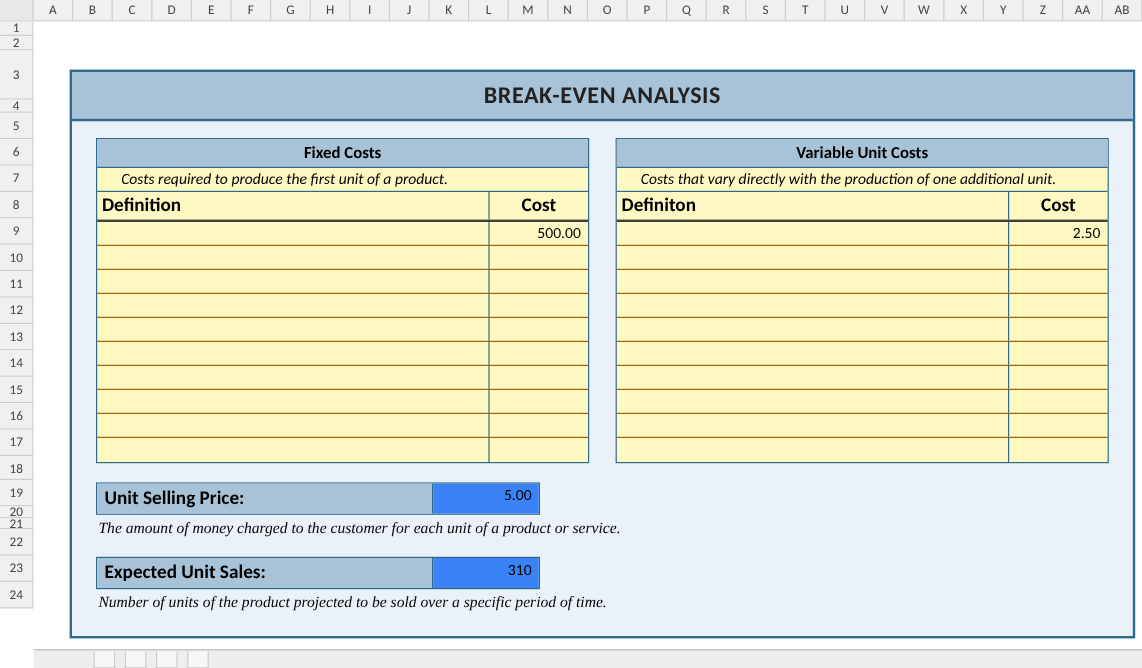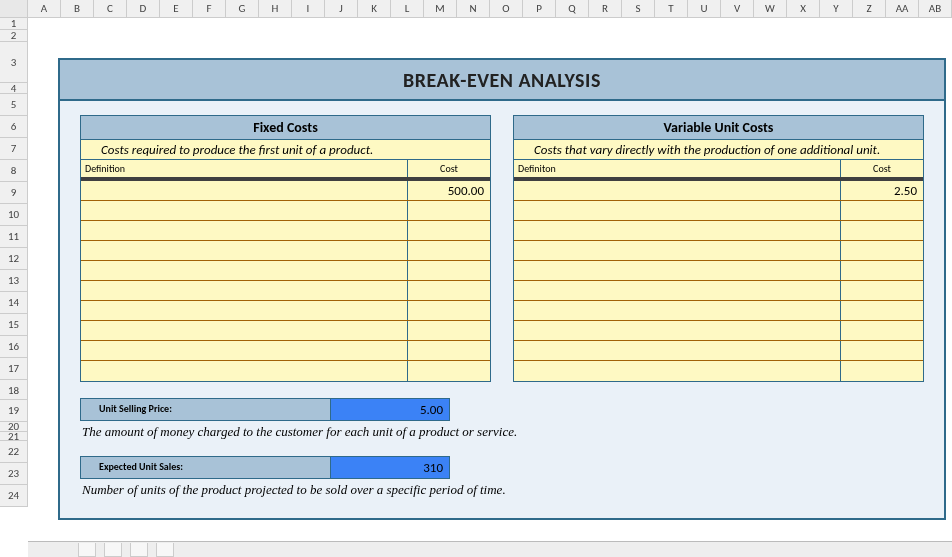--- a/index.html
+++ b/index.html
@@ -110,23 +110,23 @@
   font-style: italic;
   font-size: 13px;
   color: #000;
   padding: 2px 20px;
   border-bottom: 1px solid #2f6a8a;
   white-space: nowrap;
   overflow: hidden;
 }
 .cost-block-cols {
   display: flex;
-  border-bottom: 4px solid #404040;
-  font-weight: normal;
-  font-size: 10px;
+  border-bottom: 2px solid #404040;
+  font-weight: bold;
+  font-size: 16px;
 }
 .cost-block-cols .def {
   flex: 1;
   padding: 2px 4px;
   border-right: 1px solid #2f6a8a;
 }
 .cost-block-cols .cst {
   width: 82px;
   text-align: center;
   padding: 2px 4px;
@@ -152,23 +152,23 @@
   margin: 16px 20px 0 20px;
 }
 .input-row {
   display: flex;
   width: 370px;
   border: 1px solid #2f6a8a;
 }
 .input-label {
   background: #a8c2d7;
   font-weight: bold;
-  font-size: 10px;
-  padding: 3px 18px;
-  width: 250px;
+  font-size: 16px;
+  padding: 3px 6px;
+  width: 280px;
   border-right: 1px solid #2f6a8a;
 }
 .input-value {
   flex: 1;
   background: #3b82f6;
   text-align: right;
   padding: 3px 6px;
   font-size: 13px;
 }
 .input-desc {

